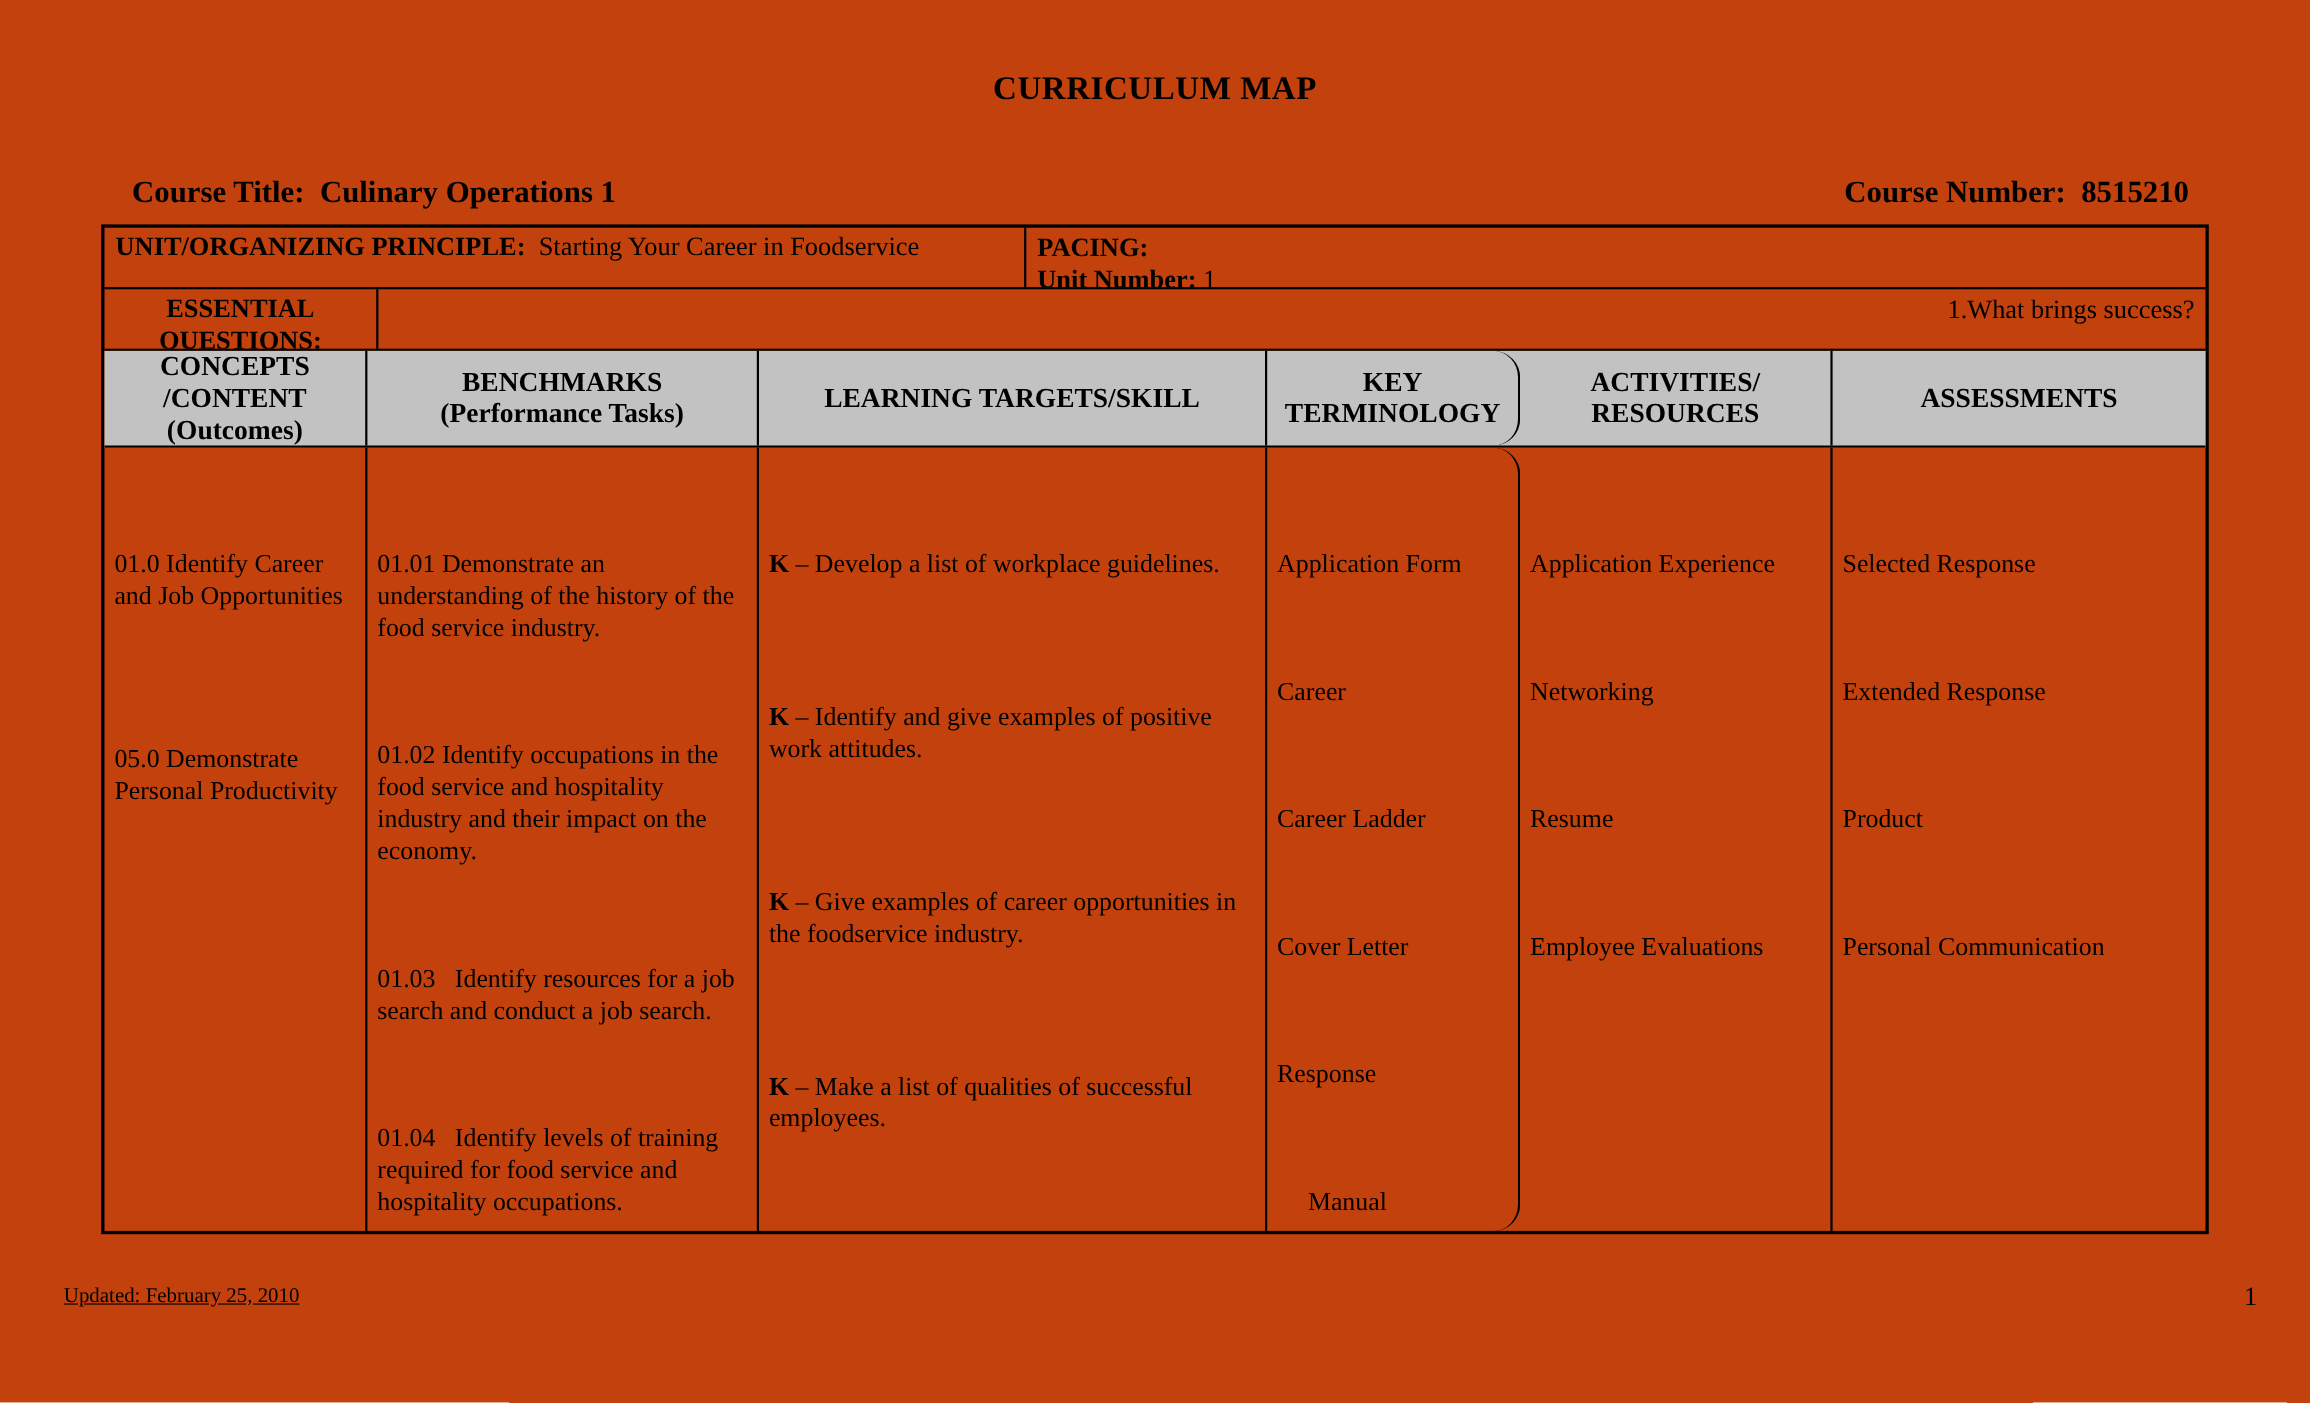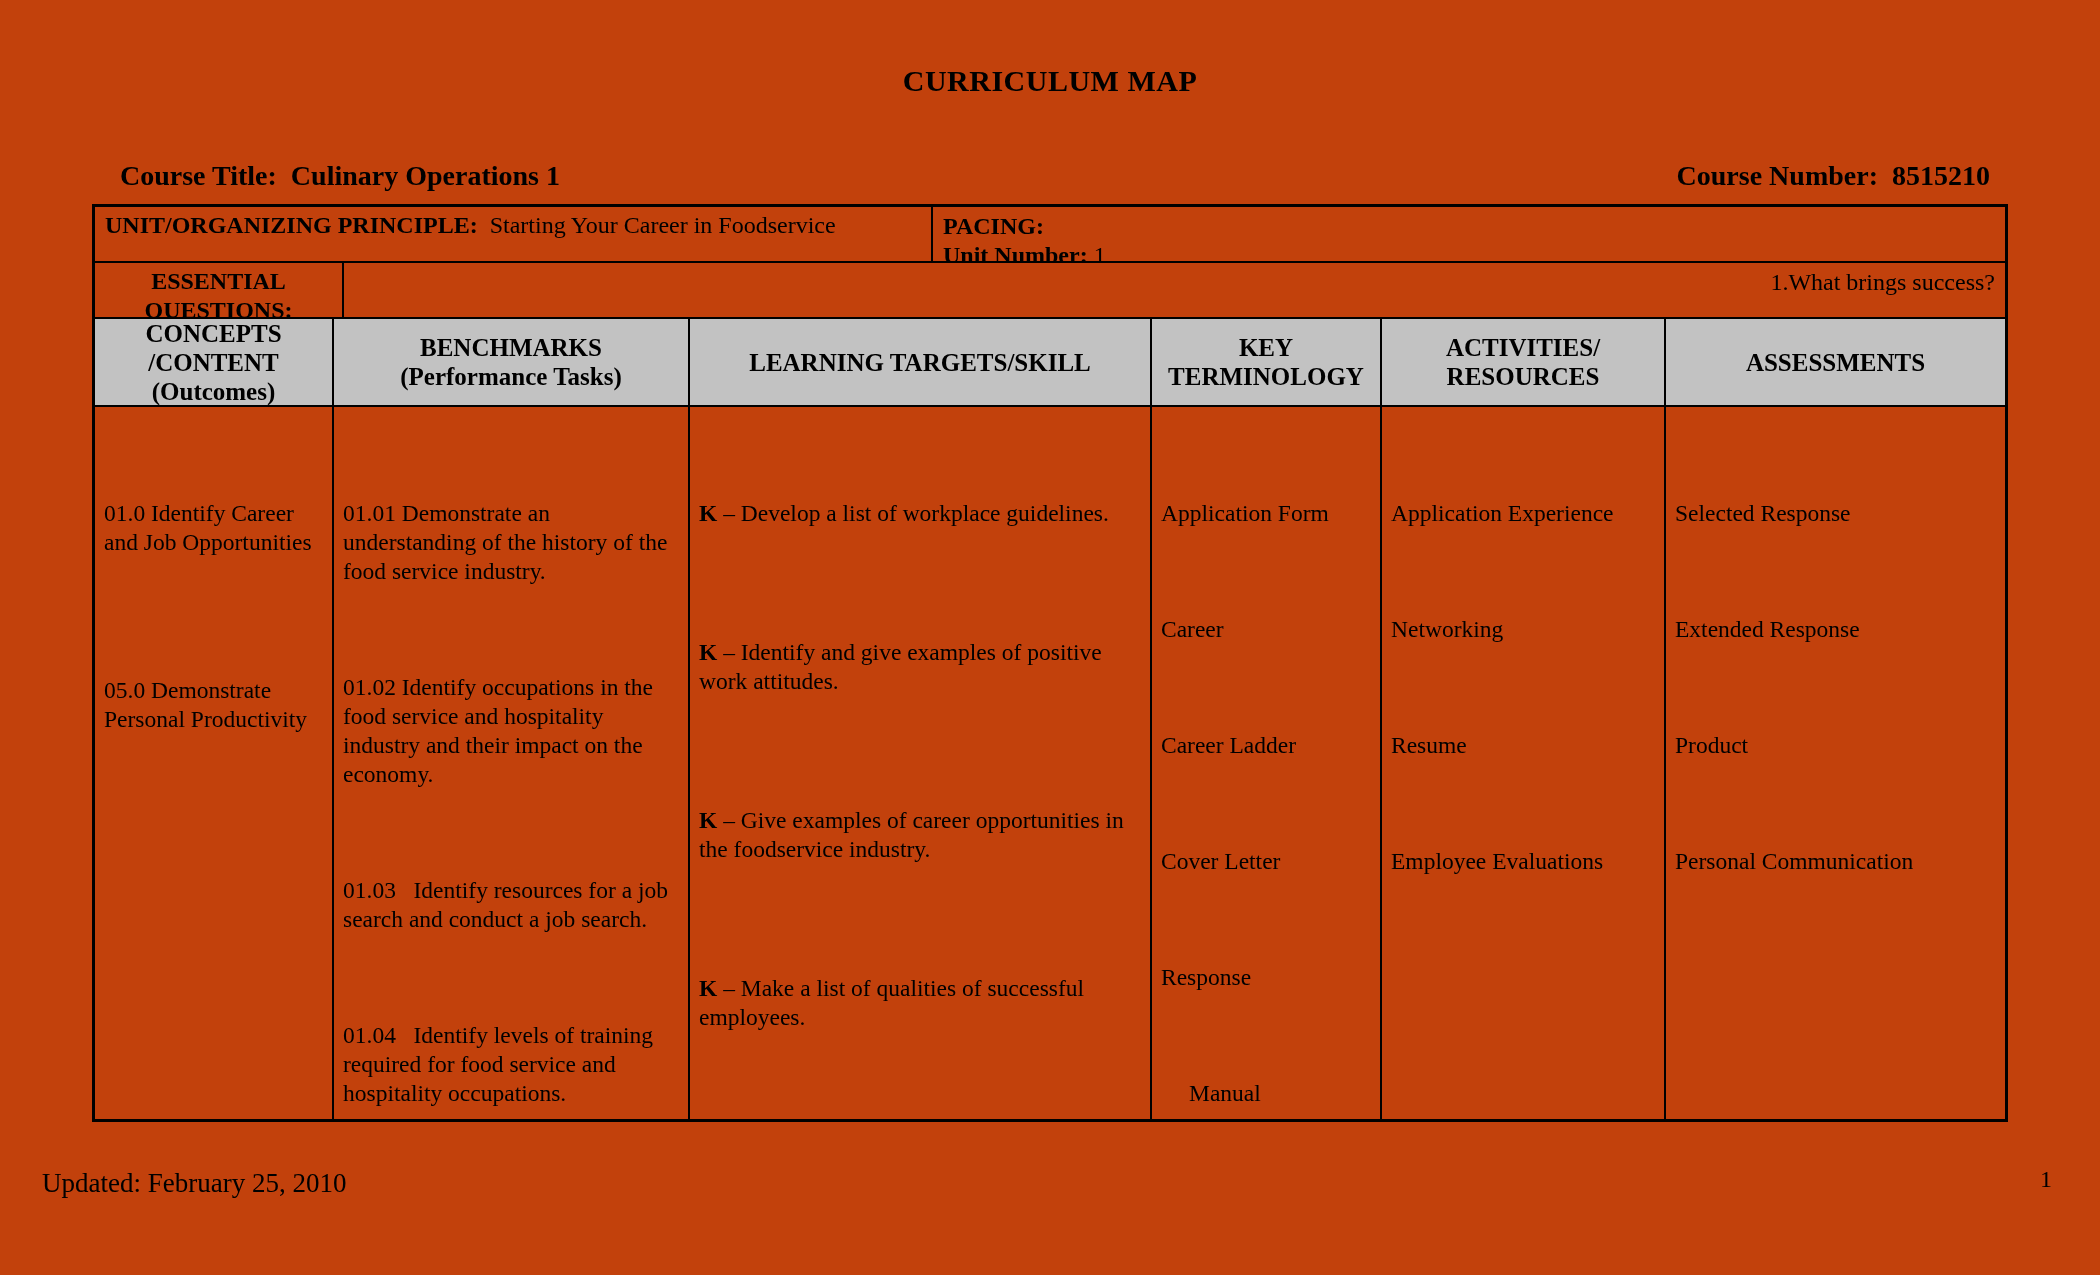--- a/index.html
+++ b/index.html
@@ -56,28 +56,28 @@
   
   .r-body .cell{
     padding:5px 10px 0 9px;
     font-size:23.5px;line-height:29px;
     white-space:pre-wrap;
   }
   
   .col-1{width:239px;font-family:Liberation Serif, serif;}
   .col-2{width:356px;}
   .col-3{width:462px;}
-  .col-4{width:230px;}
+  .col-4{width:230px;border-radius:24px;}
   .col-5{width:284px;}
   .col-6{flex:1;}
   .concept-item + .concept-item{margin-top:32px;}
   .lt-item{margin-bottom:23px;}
   .lt-prefix{font-weight:bold;}
   .term-indent{padding-left:28px;}
-  .footer-updated{position:absolute;left:42px;top:1168px;font-size:27px;}
+  .footer-updated{position:absolute;left:58px;top:1168px;font-size:19px;text-decoration:underline;}
   .footer-page{position:absolute;right:48px;top:1166px;font-size:24px;}
 </style>
 </head>
 <body>
 
 <div class="page">
 
   <div class="doc-title">CURRICULUM MAP</div>
 
   <div class="course-line">

